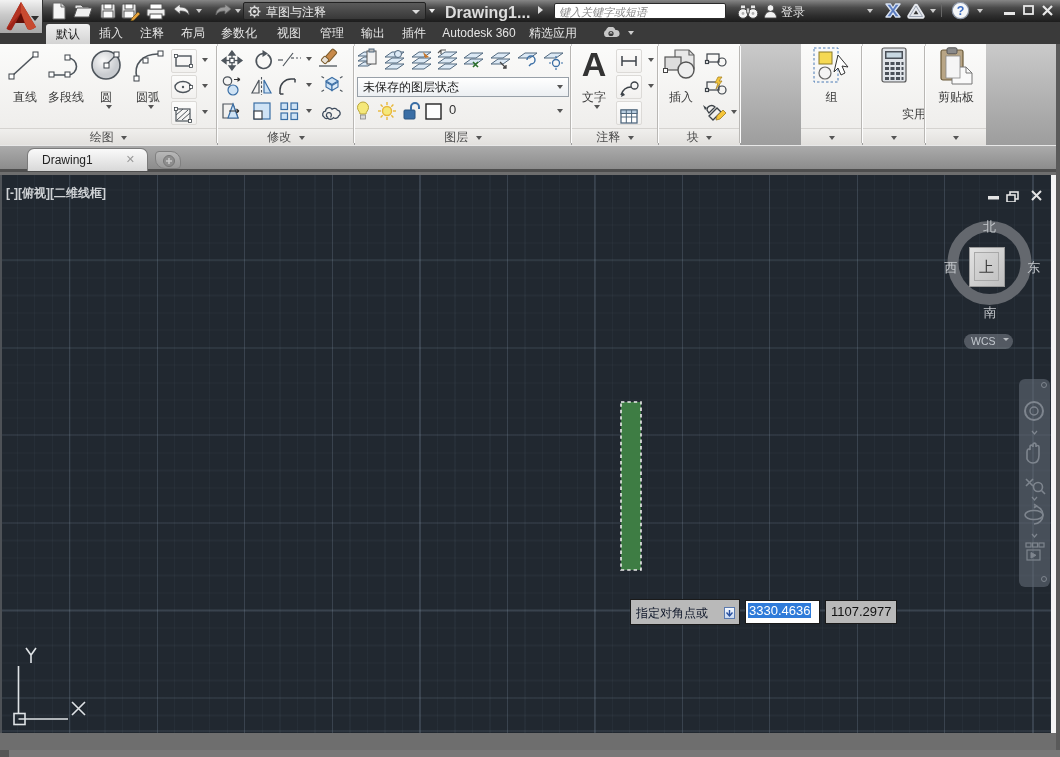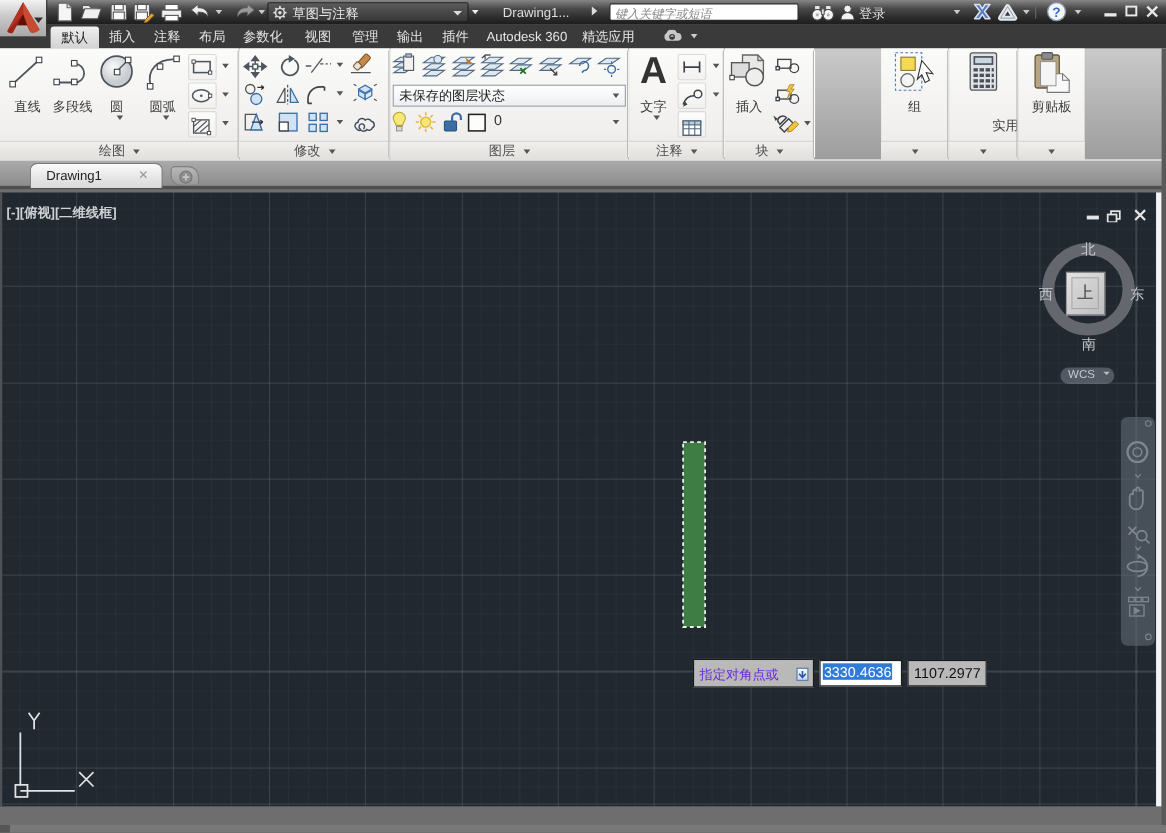--- a/index.html
+++ b/index.html
@@ -12,21 +12,21 @@
   background:linear-gradient(#868686, #4a4a4a 35%, #2e2e2e 70%, #1d1d1d); }
 #logo { position:absolute; left:0; top:0; width:43px; height:33px; background:linear-gradient(#f2f2f2,#c9c9c9 45%,#a8a8a8); border-right:1px solid #333; z-index:30; }
 #logo svg { position:absolute; left:5px; top:1px; }
 #logo .caret { position:absolute; right:3px; top:16px; width:0; height:0; border-left:4px solid transparent; border-right:4px solid transparent; border-top:5px solid #2e2e2e; }
 .qat { position:absolute; top:1px; height:20px; }
 .wsbox { position:absolute; left:243px; top:2px; width:183px; height:18px; background:linear-gradient(#5a5a5a,#383838); border:1px solid #222; border-radius:2px; color:#e8e8e8; font-size:12px; line-height:17px; }
 .wsbox .gear { position:absolute; left:4px; top:2px; }
 .wsbox .txt { position:absolute; left:22px; top:1px; }
 .wsbox .caret { position:absolute; right:5px; top:7px; width:0; height:0; border-left:4px solid transparent; border-right:4px solid transparent; border-top:4px solid #ddd; }
 .smallcaret { width:0; height:0; border-left:3.5px solid transparent; border-right:3.5px solid transparent; border-top:4px solid #ccc; position:absolute; }
-#doctitle { position:absolute; left:457px; top:4px; color:#ddd; font-size:12px; }
+#doctitle { position:absolute; left:445px; top:4px; color:#ddd; font-size:16px;font-weight:bold; }
 #docarrow { position:absolute; left:538px; top:6px; width:0; height:0; border-top:4px solid transparent; border-bottom:4px solid transparent; border-left:5px solid #ddd; }
 #searchbox { position:absolute; left:554px; top:3px; width:172px; height:16px; background:#fff; border:1px solid #2a2a2a; border-radius:2px; }
 #searchbox span { position:absolute; left:4px; top:1px; font-size:11px; font-style:italic; color:#888; }
 #signin { position:absolute; left:781px; top:4px; color:#e0e0e0; font-size:12px; }
 
 
 #tabrow { position:absolute; left:0; top:22px; width:1060px; height:22px; background:#3a3a3a; }
 .rtab { position:absolute; top:0; height:22px; color:#e5e5e5; font-size:12px; line-height:22px; text-align:center; }
 .rtab.active { top:2px; height:20px; line-height:20px; background:linear-gradient(#efefef,#d3d3d3); color:#1a1a1a; border-radius:3px 3px 0 0; }
 
@@ -57,21 +57,21 @@
 #rightstrip { position:absolute; left:1051px; top:175px; width:5px; height:558px; background:#f4f4f4; }
 #rightedge { position:absolute; left:1056px; top:44px; width:4px; height:713px; background:#5a5a5a; }
 
 #vplabel { position:absolute; left:6px; top:10px; color:#cfd2d5; font-size:12px; font-weight:bold; }
 .vwb { position:absolute; top:13px; color:#e8e8e8; }
 
 
 #grect { position:absolute; left:619px; top:225px; width:24px; height:172px; }
 
 
-#dyn1 { position:absolute; left:630px; top:424px; width:110px; height:26px; background:#b9b9b9; border:1px solid #1a1a1a; font-size:12px; color:#6d28d9; }
+#dyn1 { position:absolute; left:630px; top:424px; width:110px; height:26px; background:#b9b9b9; border:1px solid #1a1a1a; font-size:12px; color:#0f172a; }
 #dyn2 { position:absolute; left:745px; top:425px; width:75px; height:24px; background:#fff; border:1px solid #1a1a1a; font-size:13px; }
 #dyn3 { position:absolute; left:825px; top:425px; width:72px; height:24px; background:#b9b9b9; border:1px solid #1a1a1a; font-size:13px; color:#111; }
 
 
 #vcube { position:absolute; left:925px; top:37px; width:125px; height:125px; }
 
 #wcs { position:absolute; left:964px; top:159px; width:49px; height:15px; background:rgba(138,144,152,0.48); border-radius:8px; color:#c2c8ce; font-size:10.5px; }
 
 
 #navbar { position:absolute; left:1019px; top:204px; width:31px; height:208px; background:rgba(96,103,114,0.62); border-radius:6px; }

